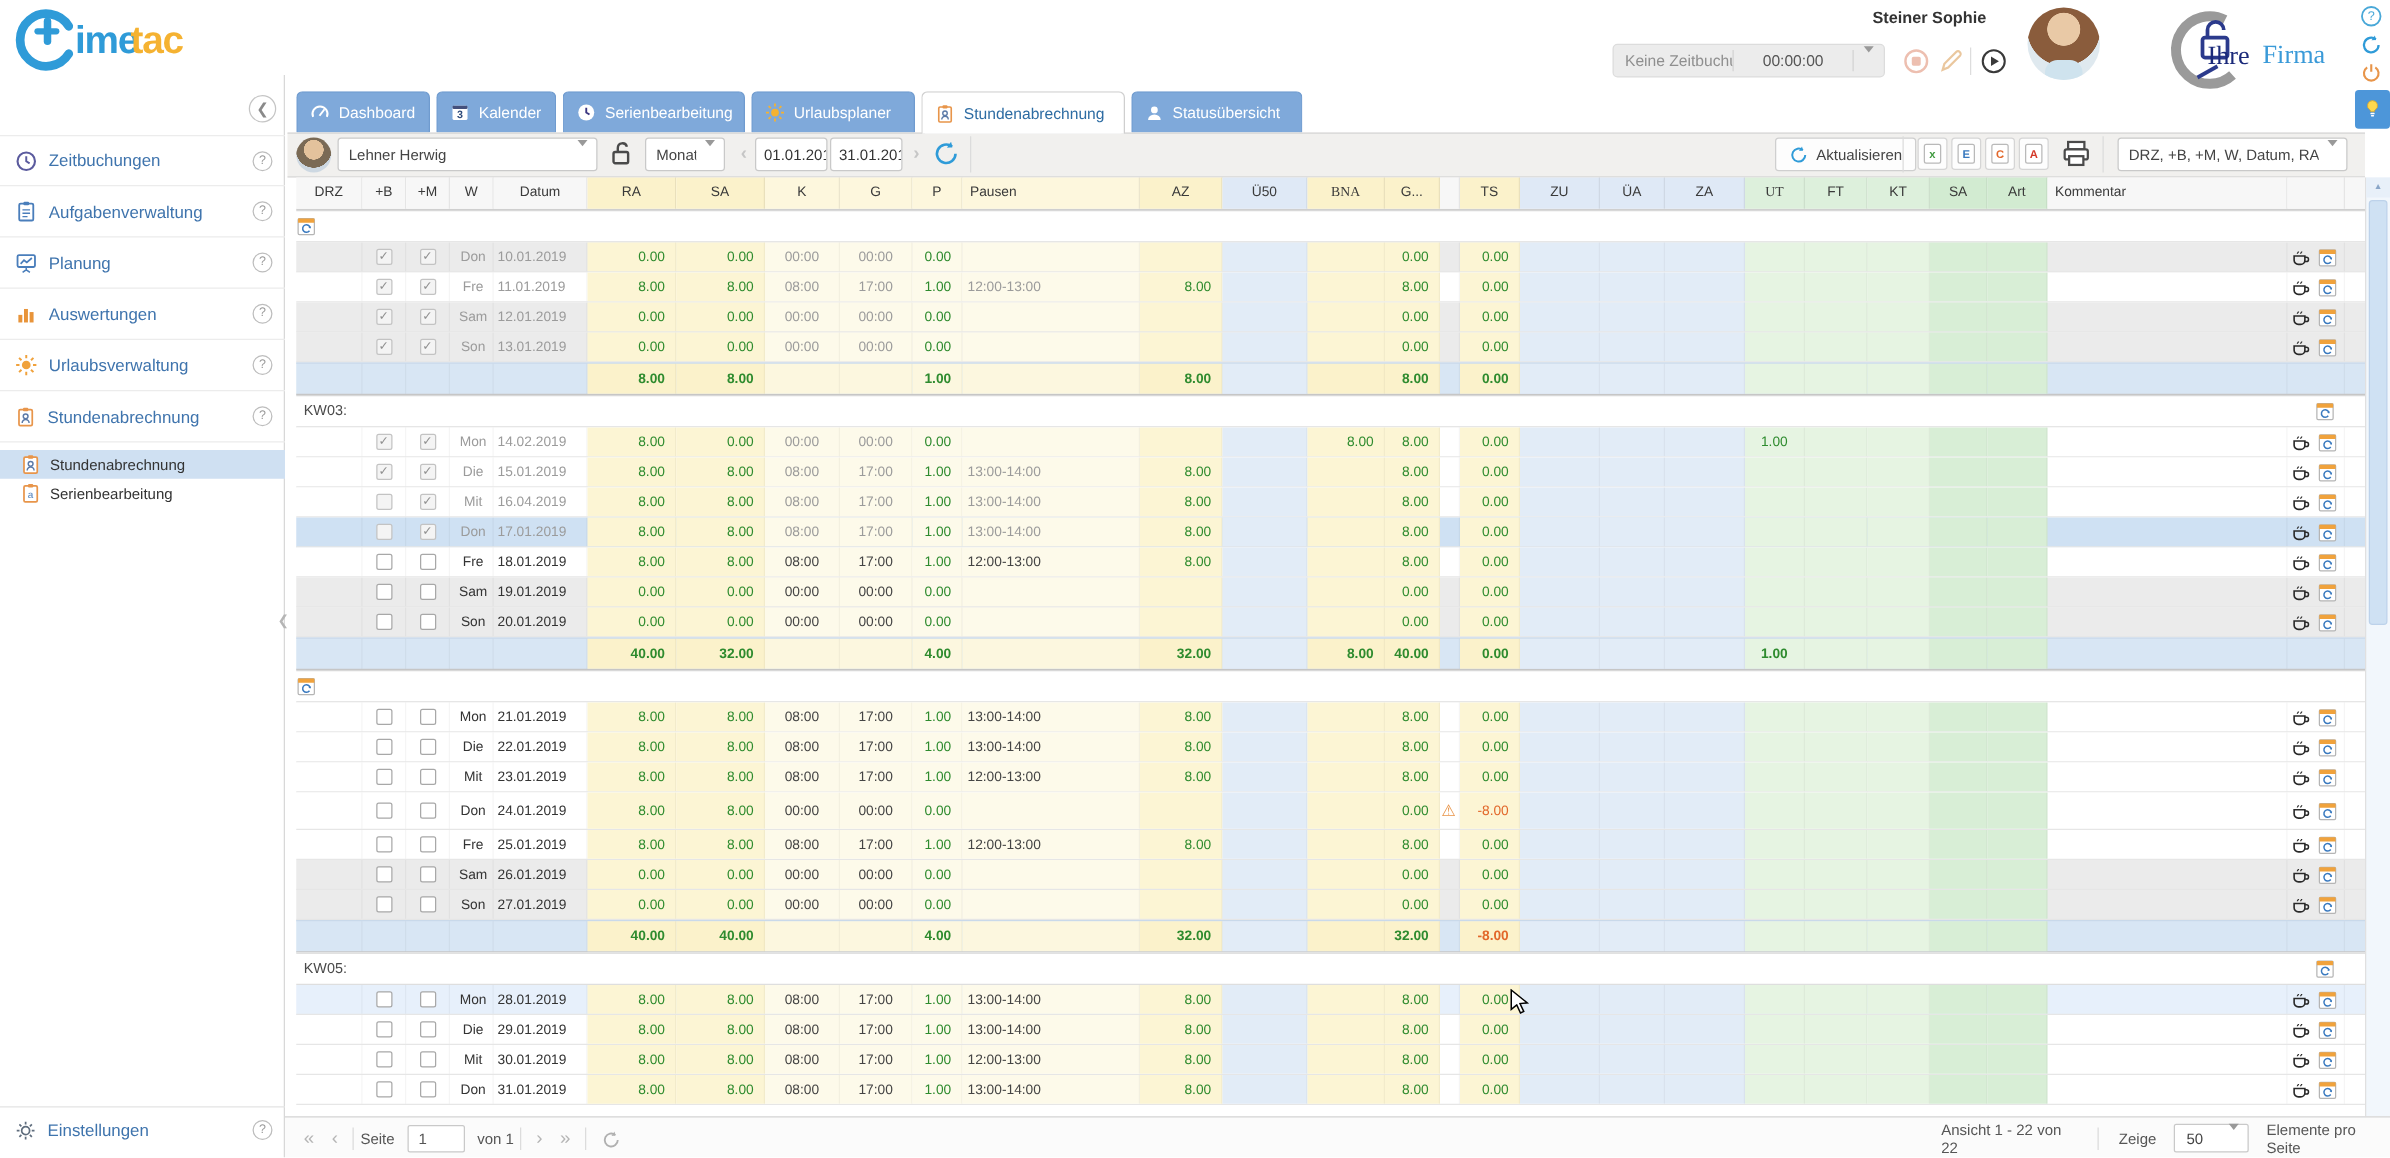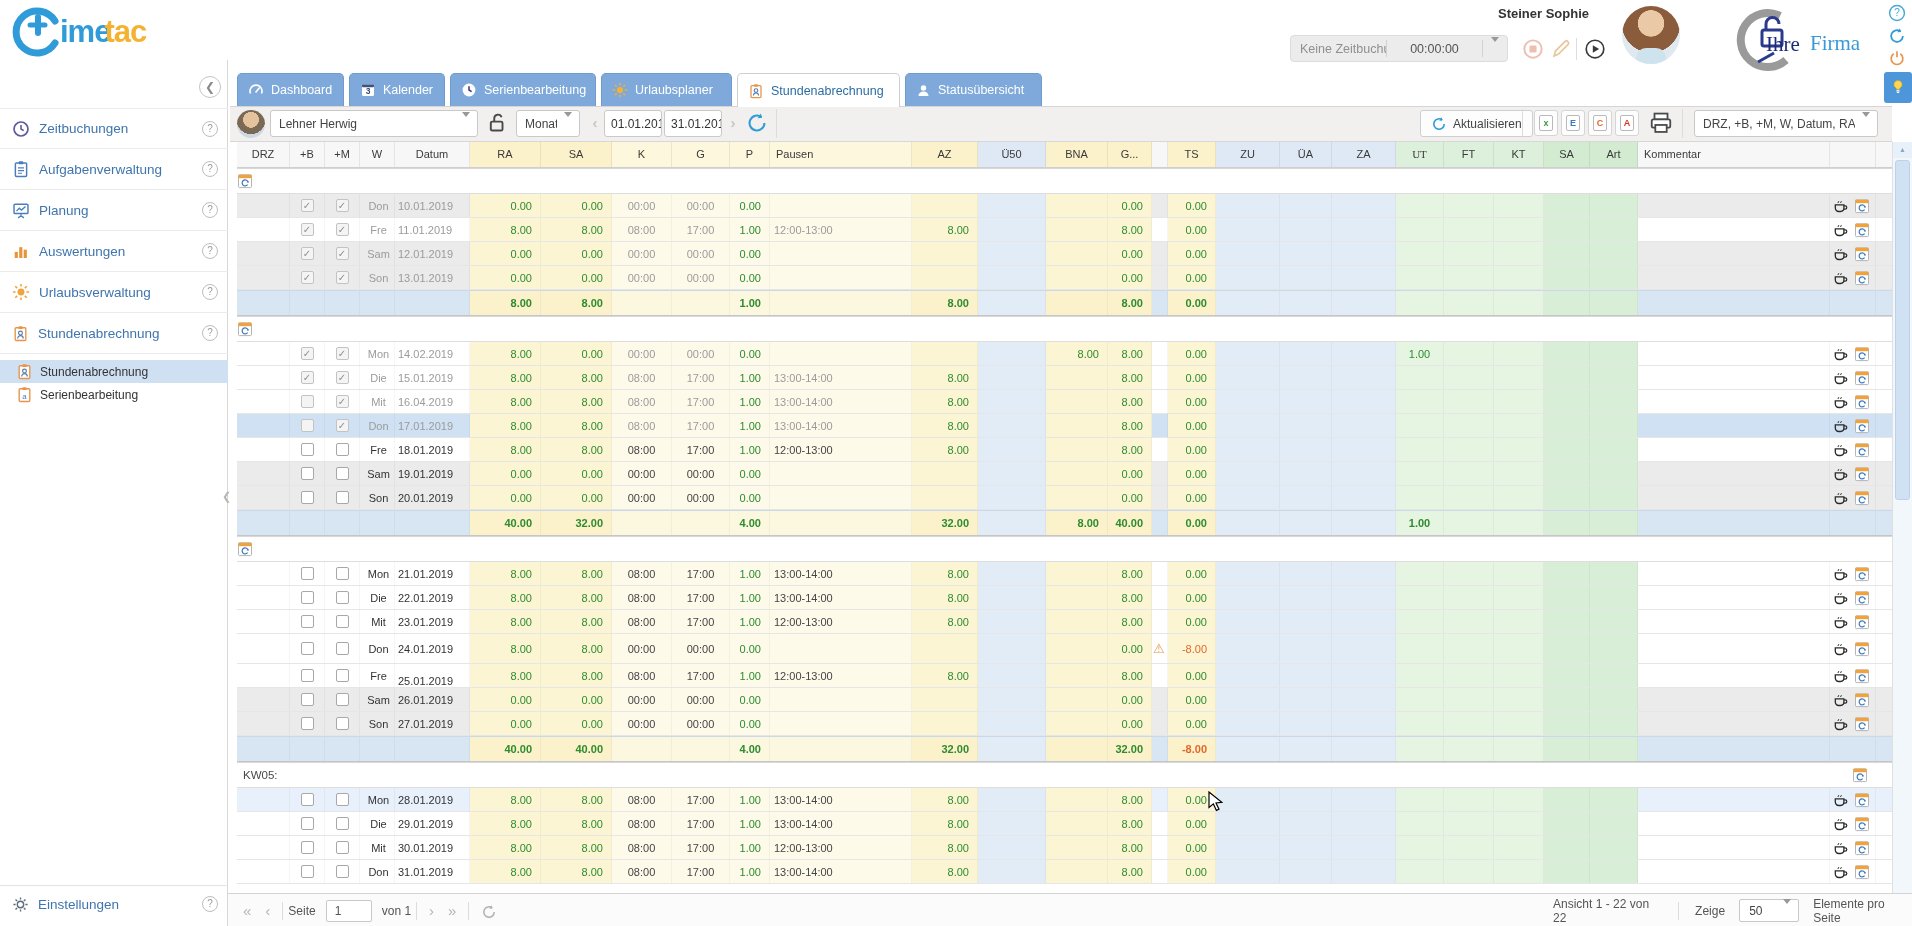--- a/index.html
+++ b/index.html
@@ -461,21 +461,21 @@
         <div class="hcell h-plain" style="width: 35px;">W</div>
         <div class="hcell h-plain" style="width: 75px;">Datum</div>
         <div class="hcell h-yellow" style="width: 71px;">RA</div>
         <div class="hcell h-yellow" style="width: 71px;">SA</div>
         <div class="hcell h-pale" style="width: 60px;">K</div>
         <div class="hcell h-pale" style="width: 58px;">G</div>
         <div class="hcell h-pale" style="width: 40px;">P</div>
         <div class="hcell h-pale hal" style="width: 142px;">Pausen</div>
         <div class="hcell h-yellow" style="width: 66px;">AZ</div>
         <div class="hcell h-blue" style="width: 68px;">Ü50</div>
-        <div class="hcell h-yellow" style="width: 62px;">BNA</div>
+        <div class="hcell h-yellow" style="width: 62px; font-family: Liberation Serif, serif;">BNA</div>
         <div class="hcell h-yellow" style="width: 44px;">G...</div>
         <div class="hcell h-rowbg" style="width: 16px;"></div>
         <div class="hcell h-yellow" style="width: 48px;">TS</div>
         <div class="hcell h-blue" style="width: 64px;">ZU</div>
         <div class="hcell h-blue" style="width: 52px;">ÜA</div>
         <div class="hcell h-blue" style="width: 64px;">ZA</div>
         <div class="hcell h-green" style="width: 48px; font-family: Liberation Serif, serif;">UT</div>
         <div class="hcell h-green" style="width: 50px;">FT</div>
         <div class="hcell h-green" style="width: 50px;">KT</div>
         <div class="hcell h-green2" style="width: 46px;">SA</div>
@@ -807,20 +807,21 @@
           <div class="cell c-green" style="width: 48px;"></div>
           <div class="cell c-green" style="width: 50px;"></div>
           <div class="cell c-green" style="width: 50px;"></div>
           <div class="cell c-green2" style="width: 46px;"></div>
           <div class="cell c-green2" style="width: 48px;"></div>
           <div class="cell c-rowbg" style="width: 192px;"></div>
           <div class="cell iccell" style="width: 46px;"></div>
           <div class="cell" style="width: 16px; border-right: none;"></div>
         </div>
         <div class="grow">
+          <span class="glabel">KW03:</span>
           <span class="gic icon-btn">
             <svg width="16" height="16" viewBox="0 0 16 16">
               <rect x="1.5" y="1.8" width="13" height="12.8" rx="1" fill="#fff" stroke="#b5b5b5"></rect>
               <rect x="1.5" y="1.8" width="13" height="3.4" fill="#f0a23c"></rect>
               <path d="M11.1 9.3a3 3 0 1 0-.5 2.3" fill="none" stroke="#3a7abf" stroke-width="1.2"></path>
               <path d="M11.7 7.9l-.3 1.8-1.7-.6z" fill="#3a7abf"></path>
             </svg>
           </span>
         </div>
         <div class="row r-white">
@@ -1665,21 +1666,21 @@
           <div class="cell c-plain" style="width: 53px;"></div>
           <div class="cell c-plain" style="width: 35px; justify-content: center;">
             <span class="cb"></span>
           </div>
           <div class="cell c-plain" style="width: 35px; justify-content: center;">
             <span class="cb"></span>
           </div>
           <div class="cell c-plain" style="width: 35px;">
             <span class="dtx" style="margin: 0px auto;">Fre</span>
           </div>
-          <div class="cell c-plain" style="width: 75px; align-items: flex-end;">
+          <div class="cell c-plain" style="width: 75px;">
             <span class="dtx">25.01.2019</span>
           </div>
           <div class="cell c-yellow" style="width: 71px;">
             <span class="num">8.00</span>
           </div>
           <div class="cell c-yellow" style="width: 71px;">
             <span class="num">8.00</span>
           </div>
           <div class="cell c-pale" style="width: 60px;">
             <span class="tm">08:00</span>

